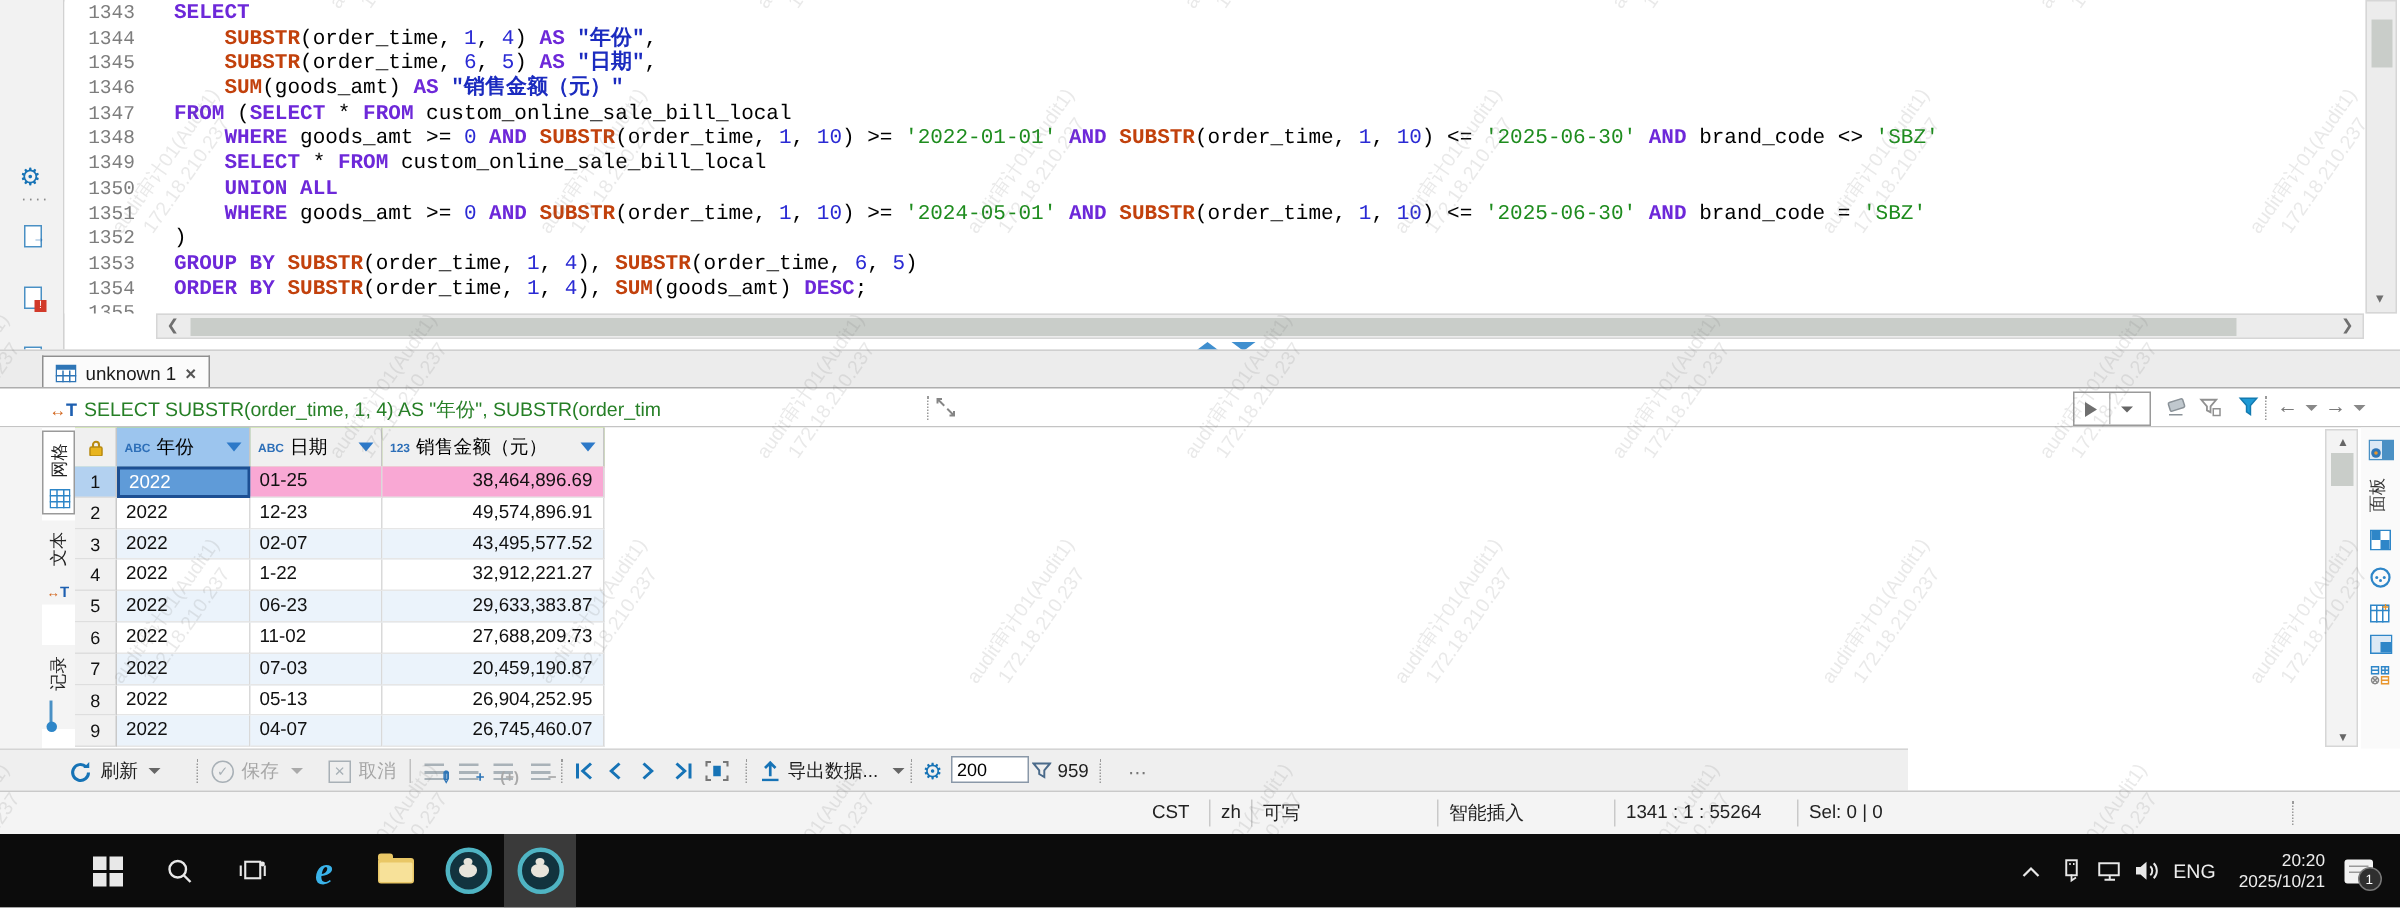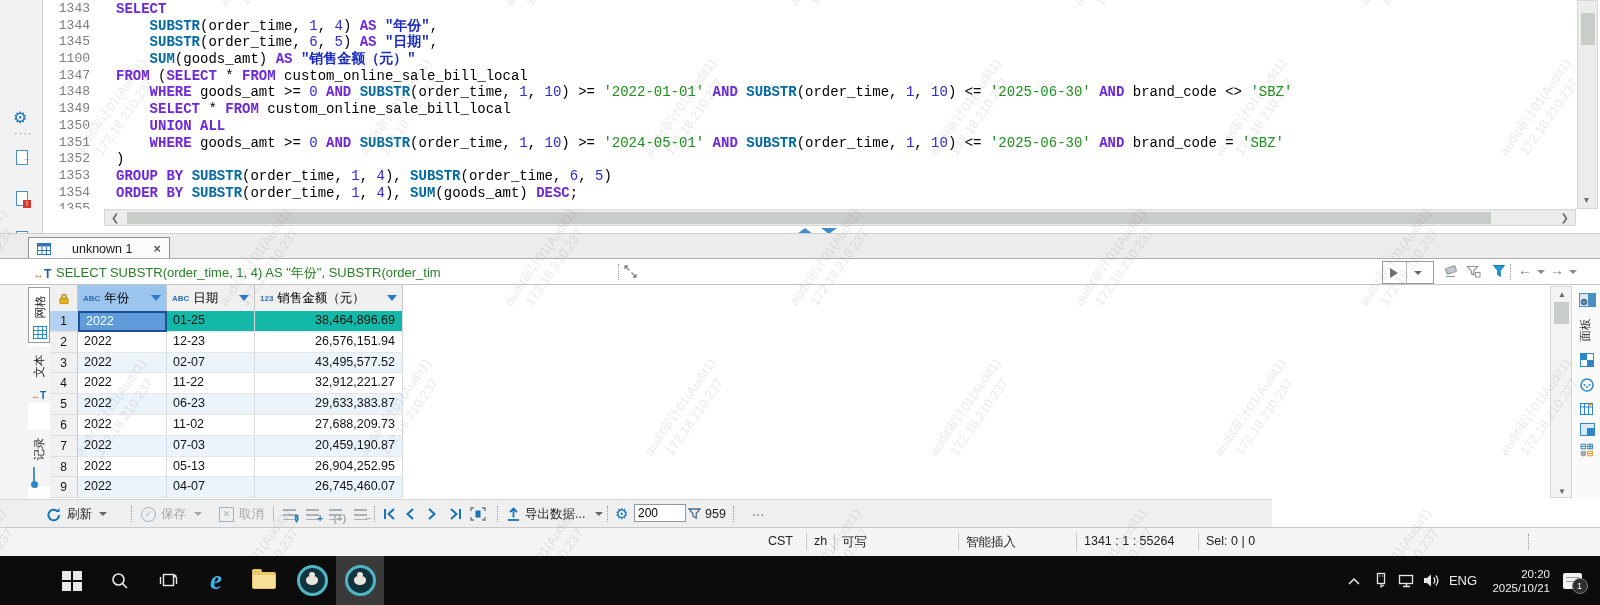--- a/index.html
+++ b/index.html
@@ -4,49 +4,49 @@
 <style>
   html,body{margin:0;padding:0;background:#888;}
   .screen{position:relative;width:1600px;height:605px;background:#fff;overflow:hidden;
     font-family:"Liberation Sans",sans-serif;-webkit-font-smoothing:antialiased;}
   .abs{position:absolute;}
   
   .left-strip{position:absolute;left:0;top:0;width:42px;height:233px;background:#f2f2f2;border-right:1px solid #d2d2d2;}
   .ln{height:16.7px;line-height:16.7px;text-align:right;padding-right:14px;color:#7d7d7d;
       font-family:"Liberation Mono",monospace;font-size:13px;}
   .cl{height:16.7px;line-height:16.7px;white-space:pre;font-family:"Liberation Mono",monospace;font-size:14px;}
-  .t-k{color:#6d28d9;font-weight:bold}.t-f{color:#0369a1;font-weight:bold}
+  .t-k{color:#6d28d9;font-weight:bold}.t-f{color:#c2410c;font-weight:bold}
   .t-n{color:#2a2ad4}.t-q{color:#1b2bbf;font-weight:bold}.t-s{color:#1e8c1e}.t-p{color:#000}
   .sbtrack{background:#ececec;border:1px solid #d6d6d6;box-sizing:border-box;}
   .sbthumb{background:#c9cdc9;}
   .arrowtxt{color:#707070;font-size:10px;line-height:10px;}
   
   .tabbar{position:absolute;left:0;top:233px;width:1600px;height:25px;background:#ececec;border-top:1px solid #cfcfcf;}
   .tab-active{position:absolute;left:28px;top:3px;height:22px;background:#fbfbfb;border:1px solid #8f8f8f;border-bottom:none;
-      display:flex;align-items:center;padding:0 8px;gap:21px;font-size:12.5px;color:#1a1a1a;}
+      display:flex;align-items:center;padding:0 8px;gap:6px;font-size:12.5px;color:#1a1a1a;}
   .filterbar{position:absolute;left:0;top:258px;width:1600px;height:27px;background:#fff;border-top:1px solid #aeaeae;border-bottom:1px solid #c4c4c4;box-sizing:border-box;}
   .greensql{color:#267f26;font-size:13px;white-space:nowrap;overflow:hidden;}
   .phold{color:#9a9a9a;font-size:12.5px;font-style:italic;white-space:nowrap;}
   .vdots{border-left:1px dotted #9a9a9a;height:16px;}
   
   .side-tab{position:absolute;left:28px;width:22px;background:#f4f4f4;}
   .vlabel{position:absolute;left:0;width:22px;text-align:center;font-size:11.5px;color:#222;transform:rotate(-90deg);white-space:nowrap;}
   .ghead{position:absolute;display:flex;background:#84cc16;border-bottom:1px solid #b8b8b8;}
   .hcell{position:relative;display:inline-flex;align-items:center;height:26px;background:#f0f0f0;border-right:1px solid #c6c6c6;padding-left:5px;box-sizing:border-box;}
   .hsel{background:#9cc5ee;}
   .ctype{font-size:8px;font-weight:bold;color:#2d6fb8;margin-right:4px;}
   .clabel{font-size:12.5px;color:#000;}
   .carrow{position:absolute;right:5px;width:0;height:0;border-left:5px solid transparent;border-right:5px solid transparent;border-top:6px solid #2d79c8;}
   .hlock{width:28px;height:26px;background:#f0f0f0;border-right:1px solid #c6c6c6;display:flex;align-items:center;justify-content:center;box-sizing:border-box;}
   .grow{display:flex;height:20.8px;box-sizing:border-box;background:#fff;}
   .rnum{width:28px;background:#f1f1f1;border-right:1px solid #c9c9c9;border-bottom:1px solid #dedede;text-align:center;font-size:12px;line-height:20.8px;box-sizing:border-box;color:#111;}
   .rnumsel{background:#b3d1f0;}
   .gcell{border-right:1px solid #d9d9d9;border-bottom:1px solid #e6e6e6;font-size:12.5px;line-height:19.8px;padding-left:6px;box-sizing:border-box;white-space:nowrap;overflow:hidden;color:#111;}
   .gcell.num{text-align:right;padding-right:7px;padding-left:0;}
-  .rsel .gcell{background:#14b8a6;}
+  .rsel .gcell{background:#f9a8d4;}
   .stripe .gcell{background:#ebf3fb;}
   .cellfocus{background:#5f9bd8 !important;color:#fff !important;border:2px solid #1c4f93 !important;line-height:16.4px;}
   
   .rtoolbar{position:absolute;left:0;top:499px;width:1272px;height:28px;background:#efefef;border-top:1px solid #d4d4d4;box-sizing:border-box;}
   .titem{position:absolute;top:0;height:28px;display:flex;align-items:center;font-size:12.5px;color:#1f1f1f;}
   .tdis{color:#a6a6a6;}
   .smalldown{width:0;height:0;border-left:4px solid transparent;border-right:4px solid transparent;border-top:4px solid #666;}
   .statusbar{position:absolute;left:0;top:527px;width:1600px;height:29px;background:#f4f4f4;border-top:1px solid #c9c9c9;box-sizing:border-box;font-size:12.5px;color:#222;}
   .sdiv{position:absolute;top:5px;height:18px;border-left:1px solid #c9c9c9;}
   .sitem{position:absolute;top:6px;}
@@ -77,21 +77,21 @@
           <span class="abs" style="right:-4px;bottom:-3px;width:8px;height:8px;background:#d23a2a;color:#fff;font-size:7px;line-height:8px;text-align:center;">!</span>
         </div>
       <div class="abs doc-ic" style="left:16px;top:201px;">
           <span class="abs" style="left:0px;bottom:1px;color:#2e75b6;font-size:7px;line-height:7px;">(x)</span>
         </div>
     </div>
     <div id="gutter" class="abs" style="left:43px;top:1px;width:61px;height:208px;overflow:hidden;background:#fff;">
         <div class="ln">1343</div>
         <div class="ln">1344</div>
         <div class="ln">1345</div>
-        <div class="ln">1100</div>
+        <div class="ln">1346</div>
         <div class="ln">1347</div>
         <div class="ln">1348</div>
         <div class="ln">1349</div>
         <div class="ln">1350</div>
         <div class="ln">1351</div>
         <div class="ln">1352</div>
         <div class="ln">1353</div>
         <div class="ln">1354</div>
         <div class="ln">1355</div>
       </div>
@@ -219,32 +219,32 @@
         <div class="grow rsel">
           <div class="rnum rnumsel">1</div>
           <div class="gcell cellfocus" style="width: 89px;">2022</div>
           <div class="gcell" style="width: 88px;">01-25</div>
           <div class="gcell num" style="width: 148px;">38,464,896.69</div>
         </div>
         <div class="grow">
           <div class="rnum">2</div>
           <div class="gcell" style="width: 89px;">2022</div>
           <div class="gcell" style="width: 88px;">12-23</div>
-          <div class="gcell num" style="width: 148px;">26,576,151.94</div>
+          <div class="gcell num" style="width: 148px;">49,574,896.91</div>
         </div>
         <div class="grow stripe">
           <div class="rnum">3</div>
           <div class="gcell" style="width: 89px;">2022</div>
           <div class="gcell" style="width: 88px;">02-07</div>
           <div class="gcell num" style="width: 148px;">43,495,577.52</div>
         </div>
         <div class="grow">
           <div class="rnum">4</div>
           <div class="gcell" style="width: 89px;">2022</div>
-          <div class="gcell" style="width: 88px;">11-22</div>
+          <div class="gcell" style="width: 88px;">1-22</div>
           <div class="gcell num" style="width: 148px;">32,912,221.27</div>
         </div>
         <div class="grow stripe">
           <div class="rnum">5</div>
           <div class="gcell" style="width: 89px;">2022</div>
           <div class="gcell" style="width: 88px;">06-23</div>
           <div class="gcell num" style="width: 148px;">29,633,383.87</div>
         </div>
         <div class="grow">
           <div class="rnum">6</div>

